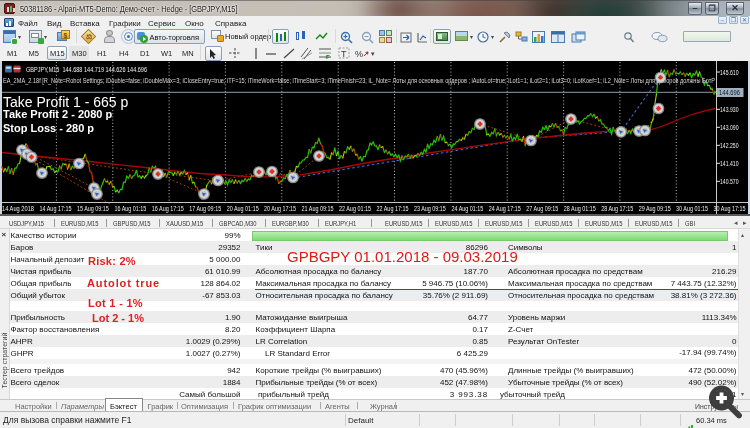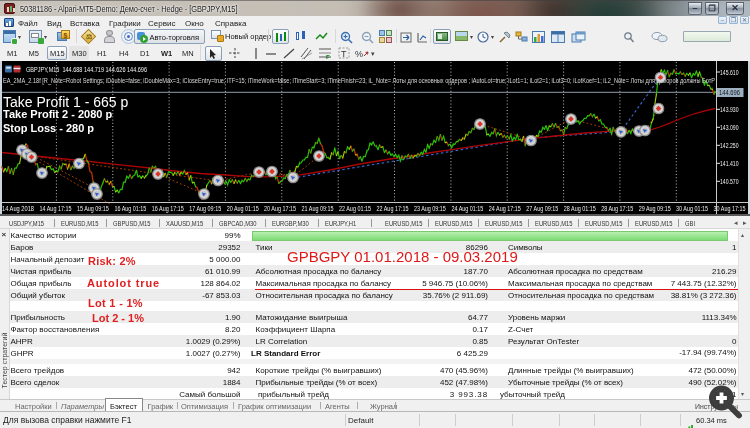--- a/index.html
+++ b/index.html
@@ -181,21 +181,21 @@
 <div style="position:absolute;left:0;top:44px;width:750px;height:17px;background:#f0f0f0"></div>
 <div style="position:absolute;left:46.5px;top:46px;width:20px;height:14px;border:1px solid #8aa0b8;border-radius:2px;background:linear-gradient(#fdfdfd,#e0e4e8)"></div>
 <div style="position:absolute;left:69px;top:46px;width:20px;height:14px;background:#e4e4e4;border-radius:2px"></div>
 <div style="position:absolute;left:7px;top:49px;font-size:7.5px;color:#222;font-weight:normal;white-space:nowrap;">M1</div>
 <div style="position:absolute;left:28.5px;top:49px;font-size:7.5px;color:#222;font-weight:normal;white-space:nowrap;">M5</div>
 <div style="position:absolute;left:50px;top:49px;font-size:7.5px;color:#222;font-weight:normal;white-space:nowrap;">M15</div>
 <div style="position:absolute;left:72px;top:49px;font-size:7.5px;color:#222;font-weight:normal;white-space:nowrap;">M30</div>
 <div style="position:absolute;left:97px;top:49px;font-size:7.5px;color:#222;font-weight:normal;white-space:nowrap;">H1</div>
 <div style="position:absolute;left:119px;top:49px;font-size:7.5px;color:#222;font-weight:normal;white-space:nowrap;">H4</div>
 <div style="position:absolute;left:140px;top:49px;font-size:7.5px;color:#222;font-weight:normal;white-space:nowrap;">D1</div>
-<div style="position:absolute;left:161px;top:49px;font-size:7.5px;color:#222;font-weight:bold;white-space:nowrap;">W1</div>
+<div style="position:absolute;left:161px;top:49px;font-size:7.5px;color:#222;font-weight:normal;white-space:nowrap;">W1</div>
 <div style="position:absolute;left:182px;top:49px;font-size:7.5px;color:#222;font-weight:normal;white-space:nowrap;">MN</div>
 <div style="position:absolute;left:200px;top:45px;width:1px;height:15px;background:#d8d8d8"></div>
 <div style="position:absolute;left:205px;top:45.5px;width:17px;height:15px;border:1px solid #8aa0b8;border-radius:2px;background:linear-gradient(#fdfdfd,#e0e4e8)"><svg width="15" height="13">
       <path d="M6 1 L6 10 L8 8 L9.5 11 L11 10 L9.5 7.5 L12 7 Z" fill="#222" transform="translate(-2,0)"></path>
     </svg></div>
 <div style="position:absolute;left:228px;top:46px;width:13px;height:13px"><svg width="14" height="13" style="margin-top:1px">
       <path d="M7 1 V11 M1 6 H13" stroke="#444" stroke-width="1" stroke-dasharray="2.5 1.5"></path>
     </svg></div>
 <div style="position:absolute;left:252px;top:46px;width:13px;height:13px"><svg width="8" height="13">
       <line x1="4" y1="1" x2="4" y2="12" stroke="#444" stroke-width="1.2"></line>
@@ -469,21 +469,21 @@
 <div style="position:absolute;left:508px;top:324.7px;font-size:8px;color:#111;font-weight:normal;white-space:nowrap;">Z-Счет</div>
 <div style="position:absolute;right:13.5px;top:310px;font-size:8px;color:#111;white-space:nowrap;margin-top:38px;">-17.94 (99.74%)</div>
 <div style="position:absolute;left:10.5px;top:336.7px;font-size:8px;color:#111;font-weight:normal;white-space:nowrap;">AHPR</div>
 <div style="position:absolute;right:509.5px;top:336.7px;font-size:8px;color:#111;white-space:nowrap;">1.0029 (0.29%)</div>
 <div style="position:absolute;left:255.5px;top:336.7px;font-size:8px;color:#111;font-weight:normal;white-space:nowrap;">LR Correlation</div>
 <div style="position:absolute;right:262px;top:336.7px;font-size:8px;color:#111;white-space:nowrap;">0.85</div>
 <div style="position:absolute;left:508px;top:336.7px;font-size:8px;color:#111;font-weight:normal;white-space:nowrap;">Результат OnTester</div>
 <div style="position:absolute;right:13.5px;top:336.7px;font-size:8px;color:#111;white-space:nowrap;">0</div>
 <div style="position:absolute;left:10.5px;top:348.7px;font-size:8px;color:#111;font-weight:normal;white-space:nowrap;">GHPR</div>
 <div style="position:absolute;right:509.5px;top:348.7px;font-size:8px;color:#111;white-space:nowrap;">1.0027 (0.27%)</div>
-<div style="position:absolute;left:251px;top:348.7px;font-size:8px;color:#111;font-weight:bold;white-space:nowrap;">LR Standard Error</div>
+<div style="position:absolute;left:265px;top:348.7px;font-size:8px;color:#111;font-weight:normal;white-space:nowrap;">LR Standard Error</div>
 <div style="position:absolute;right:262px;top:348.7px;font-size:8px;color:#111;white-space:nowrap;">6 425.29</div>
 <div style="position:absolute;left:10.5px;top:365.7px;font-size:8px;color:#111;font-weight:normal;white-space:nowrap;">Всего трейдов</div>
 <div style="position:absolute;right:509.5px;top:365.7px;font-size:8px;color:#111;white-space:nowrap;">942</div>
 <div style="position:absolute;left:255.5px;top:365.7px;font-size:8px;color:#111;font-weight:normal;white-space:nowrap;">Короткие трейды (% выигравших)</div>
 <div style="position:absolute;right:262px;top:365.7px;font-size:8px;color:#111;white-space:nowrap;">470 (45.96%)</div>
 <div style="position:absolute;left:508px;top:365.7px;font-size:8px;color:#111;font-weight:normal;white-space:nowrap;">Длинные трейды (% выигравших)</div>
 <div style="position:absolute;right:13.5px;top:365.7px;font-size:8px;color:#111;white-space:nowrap;">472 (50.00%)</div>
 <div style="position:absolute;left:10.5px;top:377.7px;font-size:8px;color:#111;font-weight:normal;white-space:nowrap;">Всего сделок</div>
 <div style="position:absolute;right:509.5px;top:377.7px;font-size:8px;color:#111;white-space:nowrap;">1884</div>
 <div style="position:absolute;left:255.5px;top:377.7px;font-size:8px;color:#111;font-weight:normal;white-space:nowrap;">Прибыльные трейды (% от всех)</div>

